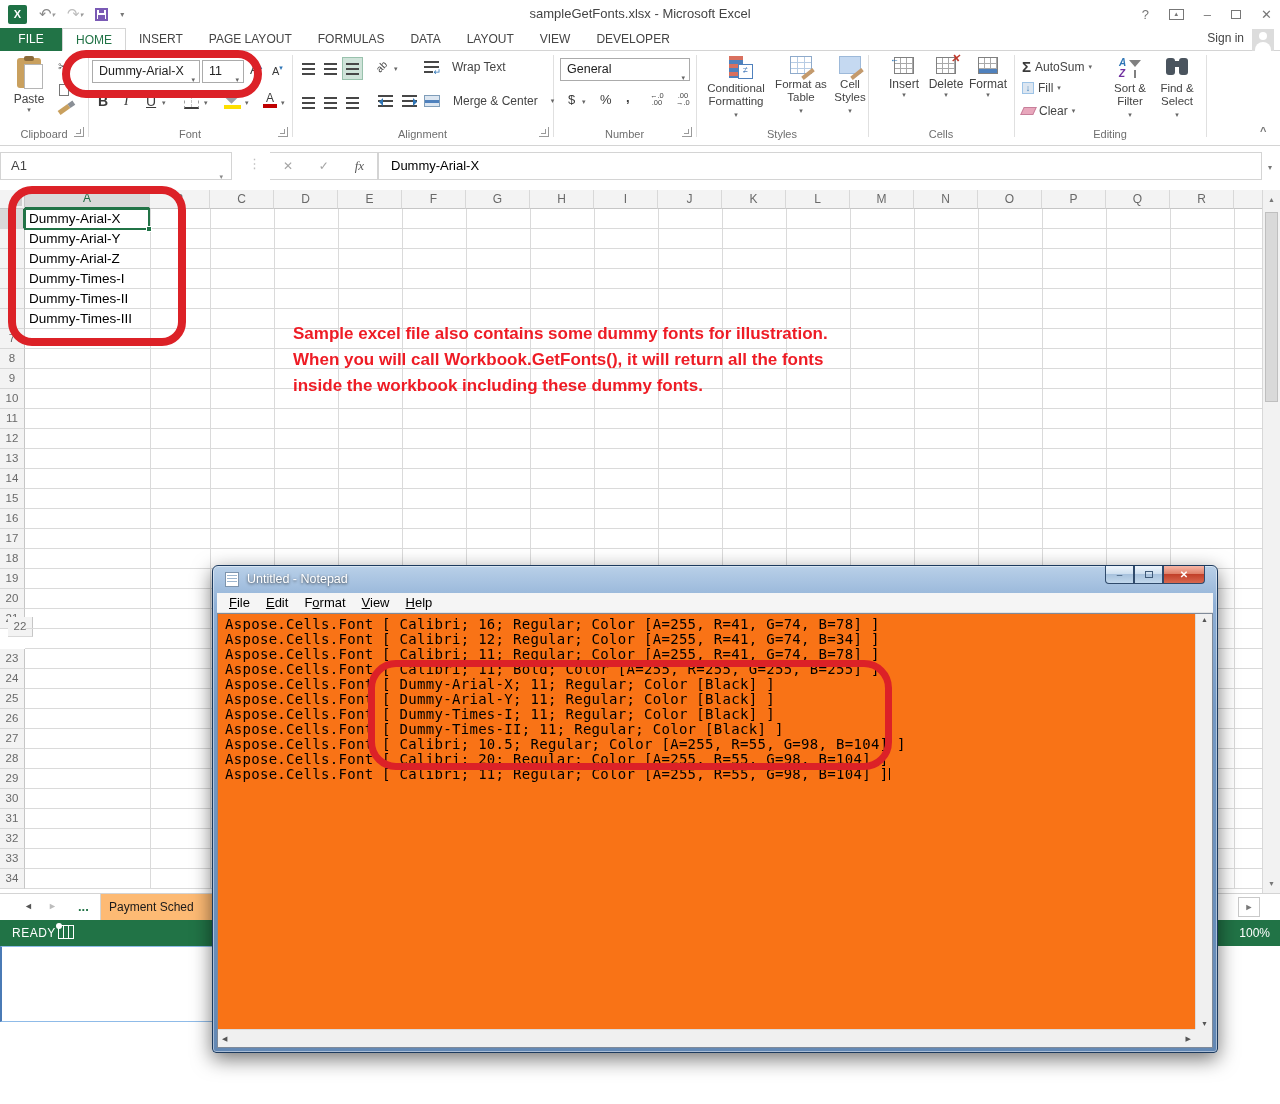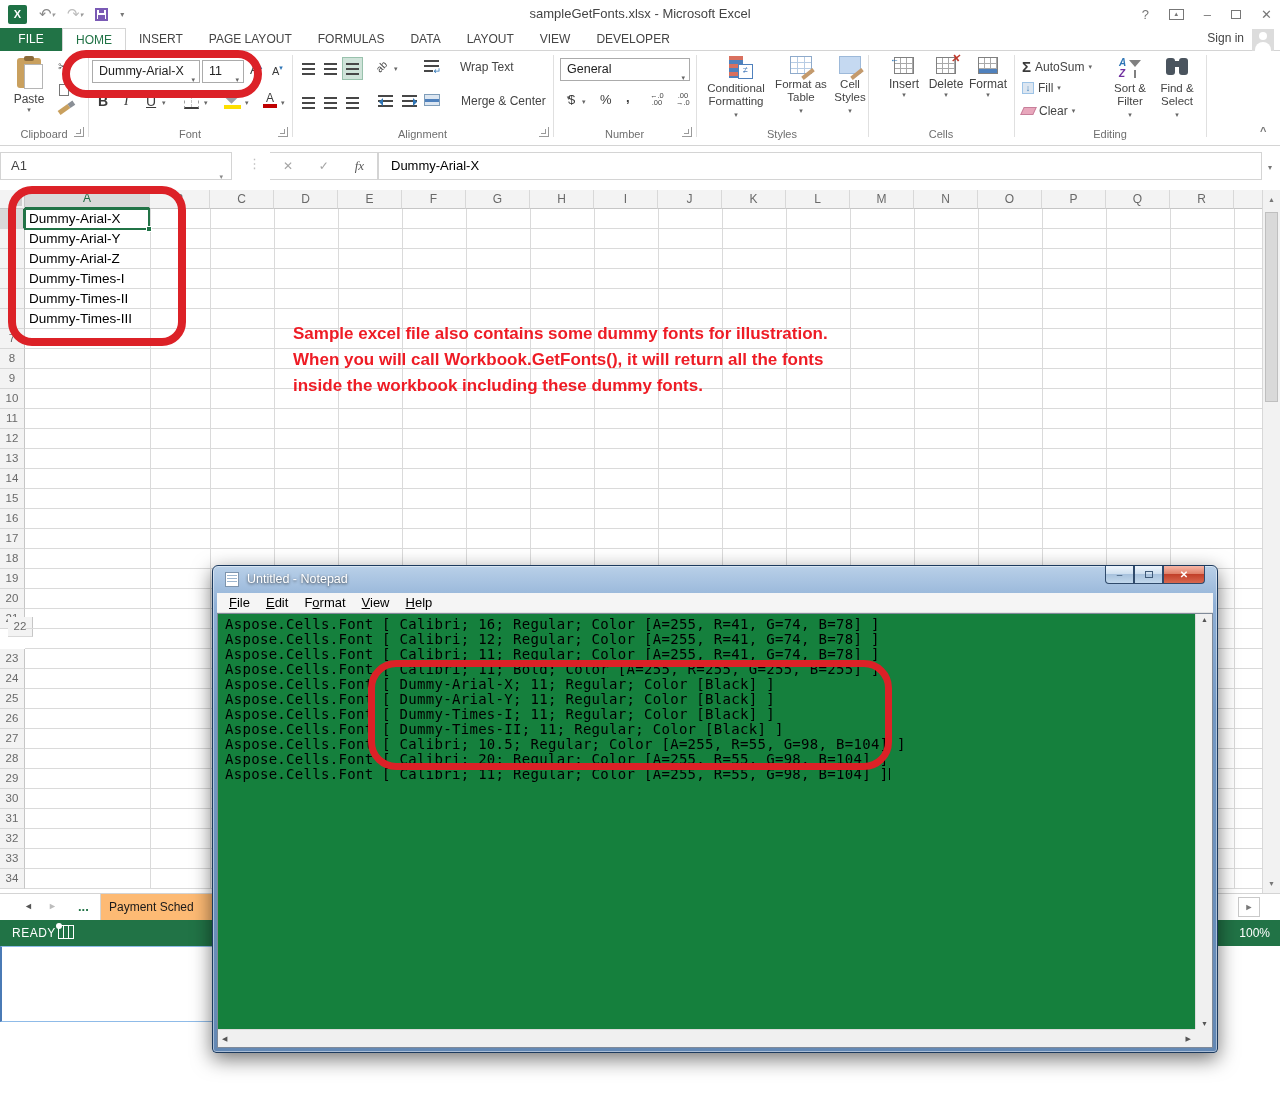--- a/index.html
+++ b/index.html
@@ -74,21 +74,21 @@
 
 
 .abtn{position:absolute;width:21px;height:23px;display:flex;align-items:center;justify-content:center;}
 .abtn.on{background:#cfe3d9;border:1px solid #99c2ad;}
 .lines-ic{width:13px;height:12px;background:repeating-linear-gradient(180deg,#474747 0 2px,transparent 2px 5px);}
 .orient-ic{position:absolute;font-size:10px;color:#444;transform:rotate(-45deg);}
 .ind-ic{position:absolute;width:15px;height:12px;background:repeating-linear-gradient(180deg,#474747 0 2px,transparent 2px 5px);}
 .ind-ic:before{content:"";position:absolute;left:-1px;top:3px;border:4px solid transparent;}
 .ind-ic.dec:before{border-right-color:#2e75b6;left:-3px;}
 .ind-ic.inc:before{border-left-color:#2e75b6;left:11px;}
-.wmbtn{position:absolute;display:flex;align-items:flex-start;gap:21px;font-size:12px;color:#444;}
+.wmbtn{position:absolute;display:flex;align-items:center;gap:13px;font-size:12px;color:#444;}
 .wrap-ic{width:15px;height:13px;background:repeating-linear-gradient(180deg,#474747 0 2px,transparent 2px 5px);position:relative;}
 .wrap-ic:after{content:"\21B5";position:absolute;right:-2px;bottom:-2px;font-size:9px;color:#2e75b6;background:#fff;line-height:8px;}
 .merge-ic{width:16px;height:12px;border:1px solid #7f9db9;background:#dce6f1;position:relative;}
 .merge-ic:before{content:"";position:absolute;left:0;right:0;top:4px;height:3px;background:#4f81bd;}
 
 
 .nfmt{font-size:13px;color:#3b3b3b;position:absolute;}
 .dec-ic{position:absolute;font-size:7.5px;line-height:7px;color:#444;white-space:pre;text-align:center;}
 
 
@@ -199,21 +199,21 @@
 .np-btns{position:absolute;right:12px;top:0;display:flex;}
 .np-btn{width:29px;height:18px;border:1px solid #2f4a6b;border-top:none;display:flex;align-items:center;justify-content:center;color:#fff;font-size:10px;
  background:linear-gradient(180deg,#eef5fc 0%,#cfe0f0 45%,#a8c2dd 50%,#c2d8ec 100%);color:#3f5a78;}
 .np-btn.first{border-radius:0 0 0 4px;}
 .np-btn.close{width:42px;border-radius:0 0 4px 0;color:#fff;font-weight:bold;
  background:linear-gradient(180deg,#f7b6a6 0%,#e0826b 45%,#c2402a 50%,#d8684f 100%);}
 .np-max-ic{width:8px;height:7px;border:1px solid #3f5a78;background:transparent;}
 .np-menubar{position:absolute;left:4px;right:4px;top:27px;height:20px;background:#f5f5f5;display:flex;align-items:center;padding-left:4px;border-bottom:1px solid #e3e3e3;}
 .np-menu{font-size:13px;color:#000;padding:0 8px;}
 .np-body{position:absolute;left:4px;right:4px;top:47px;bottom:4px;background:#fff;border:1px solid #7f8a99;}
-.np-textpane{position:absolute;left:0;top:0;right:17px;bottom:18px;background:#15803d;overflow:hidden;padding:3px 16px 0 7px;}
+.np-textpane{position:absolute;left:0;top:0;right:17px;bottom:18px;background:#f97316;overflow:hidden;padding:3px 16px 0 7px;}
 .np-line{height:15px;font-family:"DejaVu Sans Mono",monospace;font-size:14px;line-height:15px;letter-spacing:.3px;white-space:pre;color:#000;}
 .np-line.cur:after{content:"";display:inline-block;width:1px;height:12px;background:#000;vertical-align:-1px;margin-left:1px;}
 .np-vscroll{position:absolute;right:0;top:0;bottom:18px;width:17px;background:#f0f0f0;border-left:1px solid #dcdcdc;}
 .np-hscroll{position:absolute;left:0;right:17px;bottom:0;height:18px;background:#f0f0f0;border-top:1px solid #dcdcdc;}
 .np-sb-ar{position:absolute;color:#555;font-size:7px;text-align:center;}
 .np-vscroll .up{left:0;top:2px;width:17px;}
 .np-vscroll .dn{left:0;bottom:2px;width:17px;}
 .np-hscroll .lt{left:4px;top:5px;}
 .np-hscroll .rt{right:4px;top:5px;}
 .np-corner{position:absolute;right:0;bottom:0;width:17px;height:18px;background:#f0f0f0;}
@@ -616,21 +616,21 @@
     <div class="np-menubar">
         <div class="np-menu"><u>F</u>ile</div>
         <div class="np-menu"><u>E</u>dit</div>
         <div class="np-menu">F<u>o</u>rmat</div>
         <div class="np-menu"><u>V</u>iew</div>
         <div class="np-menu"><u>H</u>elp</div>
       </div>
     <div class="np-body">
       <div class="np-textpane">
           <div class="np-line">Aspose.Cells.Font [ Calibri; 16; Regular; Color [A=255, R=41, G=74, B=78] ]</div>
-          <div class="np-line">Aspose.Cells.Font [ Calibri; 12; Regular; Color [A=255, R=41, G=74, B=78] ]</div>
+          <div class="np-line">Aspose.Cells.Font [ Calibri; 12; Regular; Color [A=255, R=41, G=74, B=34] ]</div>
           <div class="np-line">Aspose.Cells.Font [ Calibri; 11; Regular; Color [A=255, R=41, G=74, B=78] ]</div>
           <div class="np-line">Aspose.Cells.Font [ Calibri; 11; Bold; Color [A=255, R=255, G=255, B=255] ]</div>
           <div class="np-line">Aspose.Cells.Font [ Dummy-Arial-X; 11; Regular; Color [Black] ]</div>
           <div class="np-line">Aspose.Cells.Font [ Dummy-Arial-Y; 11; Regular; Color [Black] ]</div>
           <div class="np-line">Aspose.Cells.Font [ Dummy-Times-I; 11; Regular; Color [Black] ]</div>
           <div class="np-line">Aspose.Cells.Font [ Dummy-Times-II; 11; Regular; Color [Black] ]</div>
           <div class="np-line">Aspose.Cells.Font [ Calibri; 10.5; Regular; Color [A=255, R=55, G=98, B=104] ]</div>
           <div class="np-line">Aspose.Cells.Font [ Calibri; 20; Regular; Color [A=255, R=55, G=98, B=104] ]</div>
           <div class="np-line cur">Aspose.Cells.Font [ Calibri; 11; Regular; Color [A=255, R=55, G=98, B=104] ]</div>
         </div>

